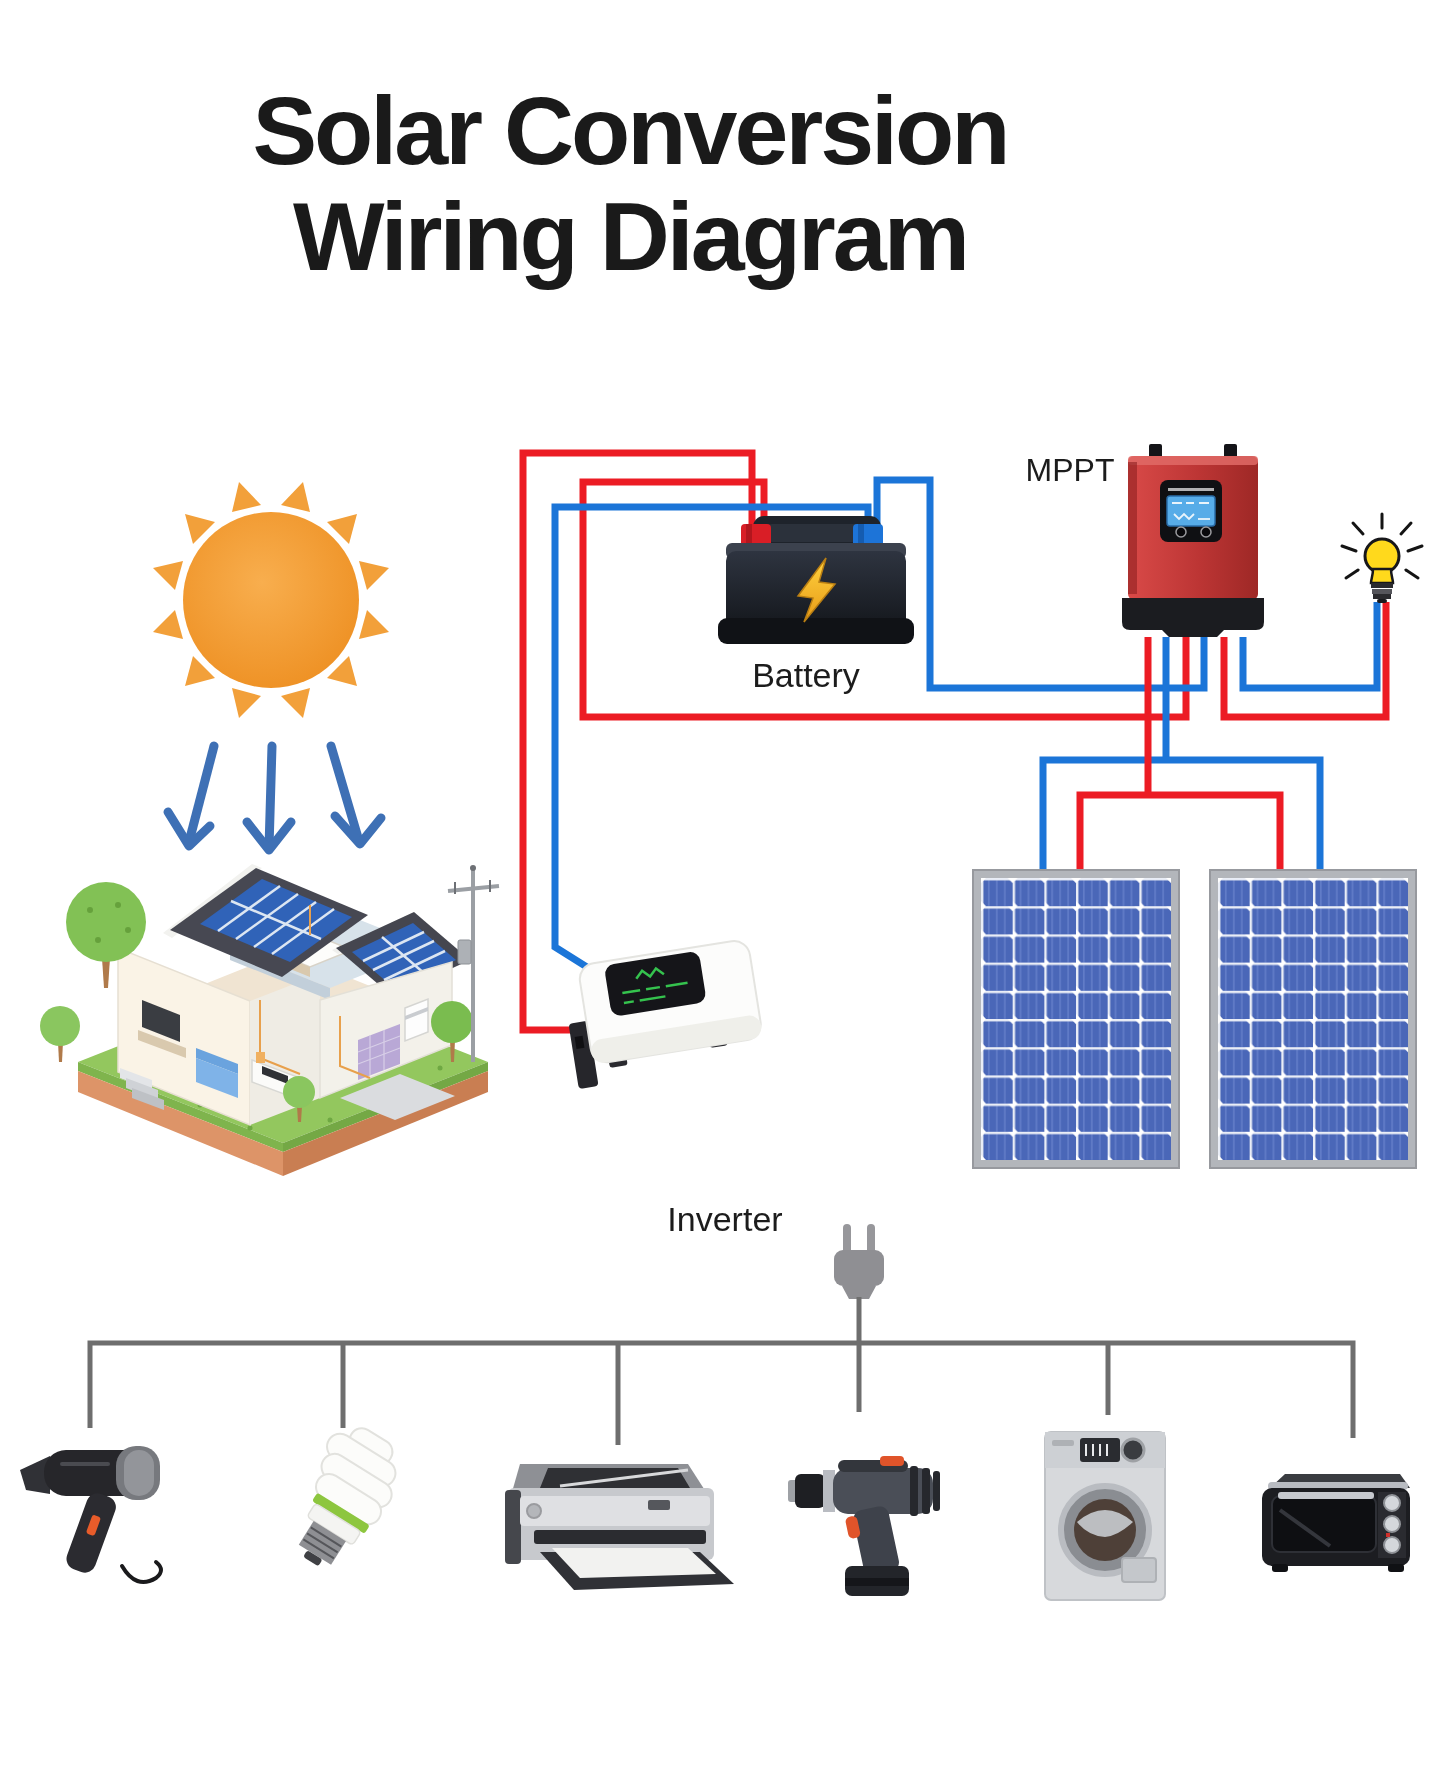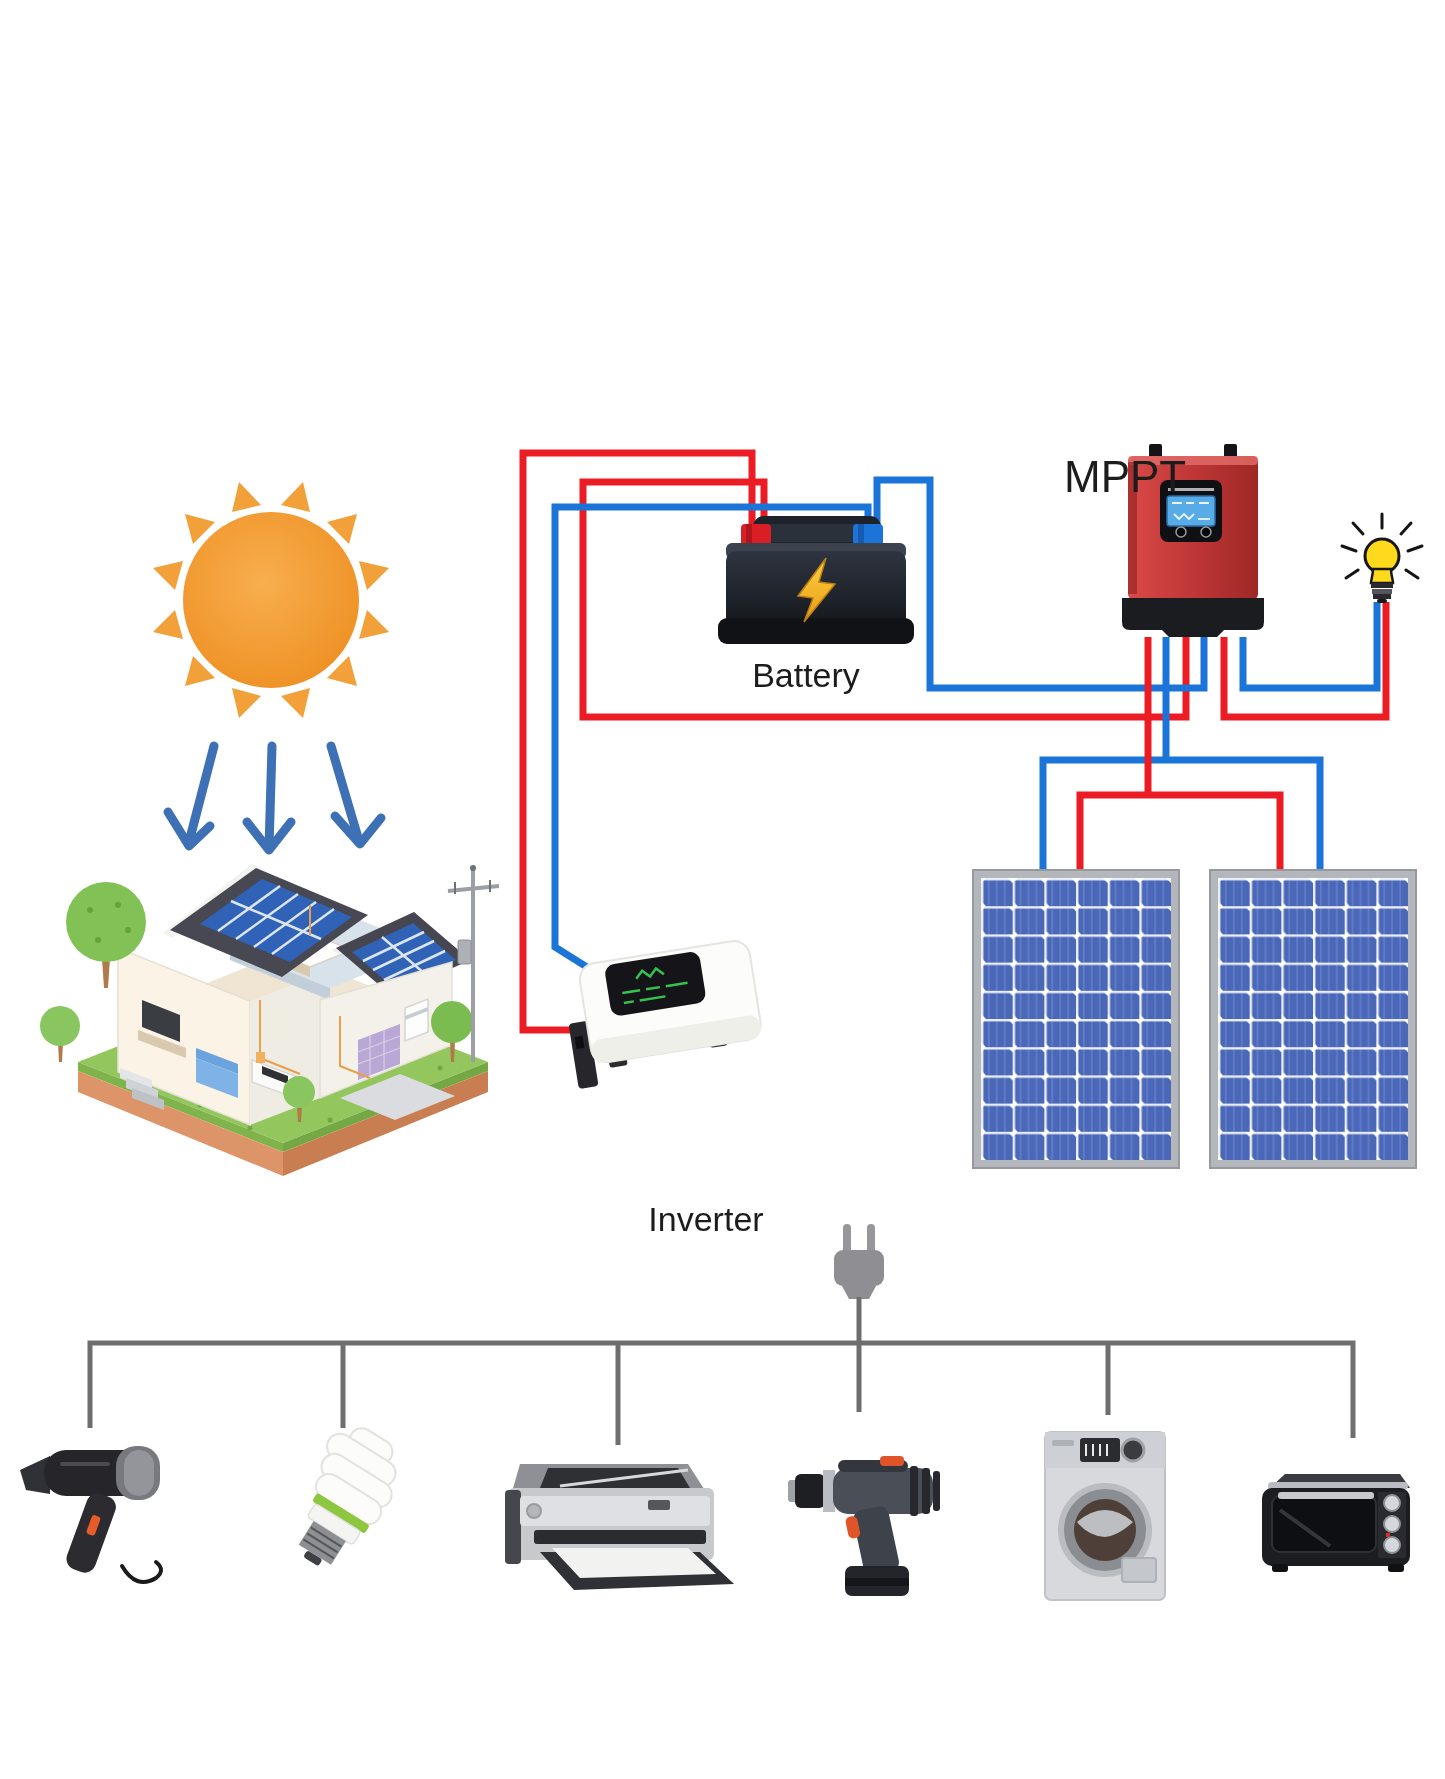--- a/index.html
+++ b/index.html
@@ -2,27 +2,31 @@
 <html><head>
 <meta charset="utf-8">
 <style>
   html,body{margin:0;padding:0;background:#ffffff;}
   .canvas{position:relative;width:1445px;height:1779px;background:#ffffff;overflow:hidden;
           font-family:"Liberation Sans", sans-serif;}
   .diagram-svg{position:absolute;left:0;top:0;}
   .title{position:absolute;left:60px;top:78px;width:1140px;text-align:center;
          font-weight:bold;font-size:97px;line-height:106px;letter-spacing:-3px;color:#1a1a1a;}
   .label{position:absolute;font-size:34px;color:#1c1c1c;text-align:center;white-space:nowrap;}
-  .label-mppt{font-size:44px;margin-left:44px;}
+  .label-mppt{font-size:32px;}
 </style>
 </head>
 <body>
 
 <div class="canvas">
 
+  <div class="title">
+    <div>Solar Conversion</div>
+    <div>Wiring Diagram</div>
+  </div>
 
   <svg class="diagram-svg" width="1445" height="1779" viewBox="0 0 1445 1779">
     <defs>
       <radialGradient id="sunG" cx="45%" cy="40%" r="70%">
         <stop offset="0%" stop-color="#F8AE4E"></stop>
           <stop offset="100%" stop-color="#ED8E20"></stop>
       </radialGradient>
       <linearGradient id="mpptG" x1="0" y1="0" x2="1" y2="0">
         <stop offset="0%" stop-color="#D94A48"></stop>
           <stop offset="55%" stop-color="#BC3534"></stop>
@@ -410,14 +414,14 @@
       <circle cx="1392" cy="1524" r="8" fill="#D4D7DB" stroke="#8E9196" stroke-width="2"></circle>
       <circle cx="1392" cy="1545" r="8" fill="#D4D7DB" stroke="#8E9196" stroke-width="2"></circle>
       <rect x="1386" y="1533" width="4" height="4" fill="#D1302B"></rect>
       <rect x="1272" y="1564" width="16" height="8" rx="3" fill="#101114"></rect>
       <rect x="1388" y="1564" width="16" height="8" rx="3" fill="#101114"></rect>
     </g>
   </svg>
 
   <div class="label label-mppt" style="left:1020px;top:452px;width:100px;">MPPT</div>
   <div class="label" style="left:706px;top:656px;width:200px;">Battery</div>
-  <div class="label" style="left:606px;top:1200px;width:200px;text-align:center;">Inverter</div>
+  <div class="label" style="left:625px;top:1200px;width:200px;text-align:center;">Inverter</div>
 </div>
 
 </body></html>

